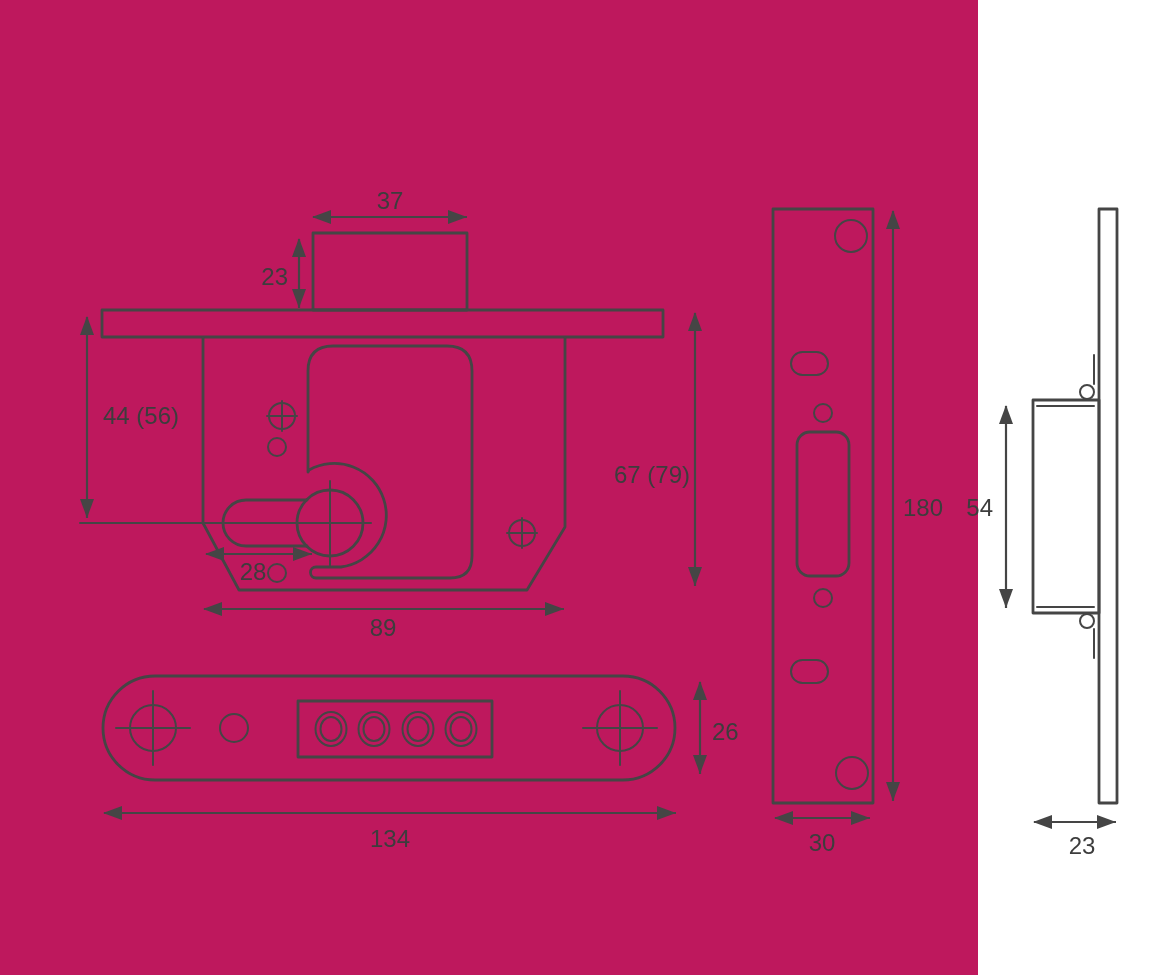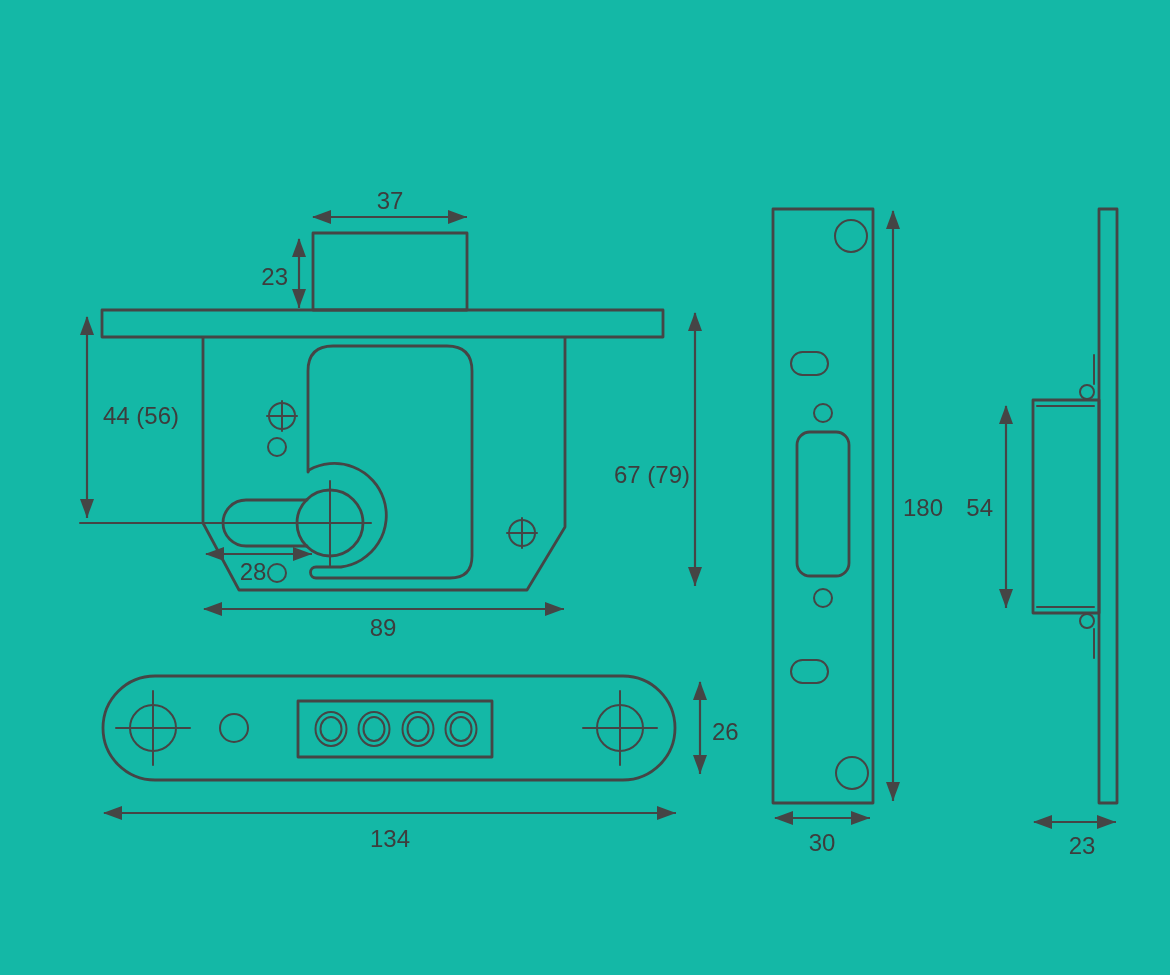--- a/index.html
+++ b/index.html
@@ -1,23 +1,23 @@
 <!DOCTYPE html>
 <html><head>
 <meta charset="utf-8">
 <style>
   html, body {
     margin: 0;
     padding: 0;
     background: #ffffff;
   }
   .canvas-wrap {
-    width: 1170px;
+    width: 978px;
     height: 975px;
-    background: #14b8a6;
+    background: #be185d;
     position: relative;
   }
   svg { display: block; }
   .outline {
     fill: none;
     stroke: #454545;
     stroke-width: 2.8;
     stroke-linejoin: round;
     stroke-linecap: round;
   }

